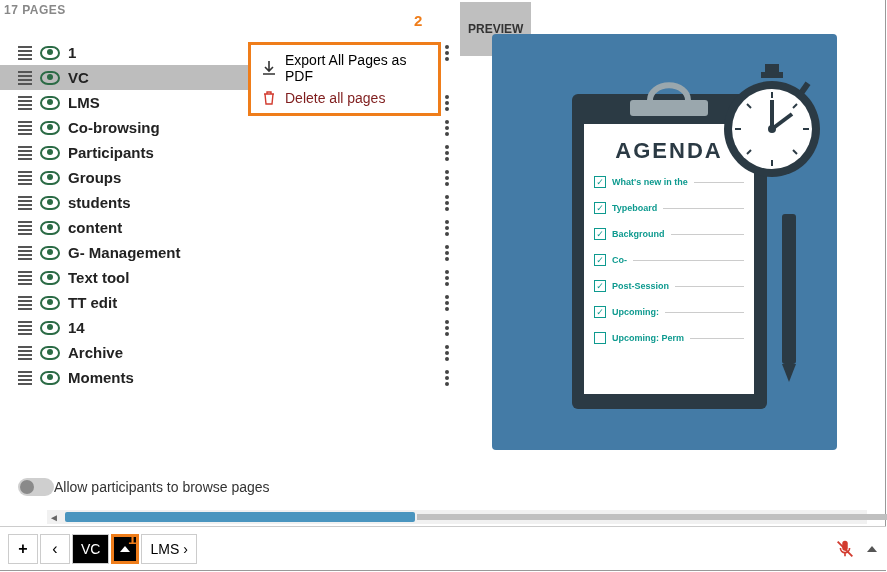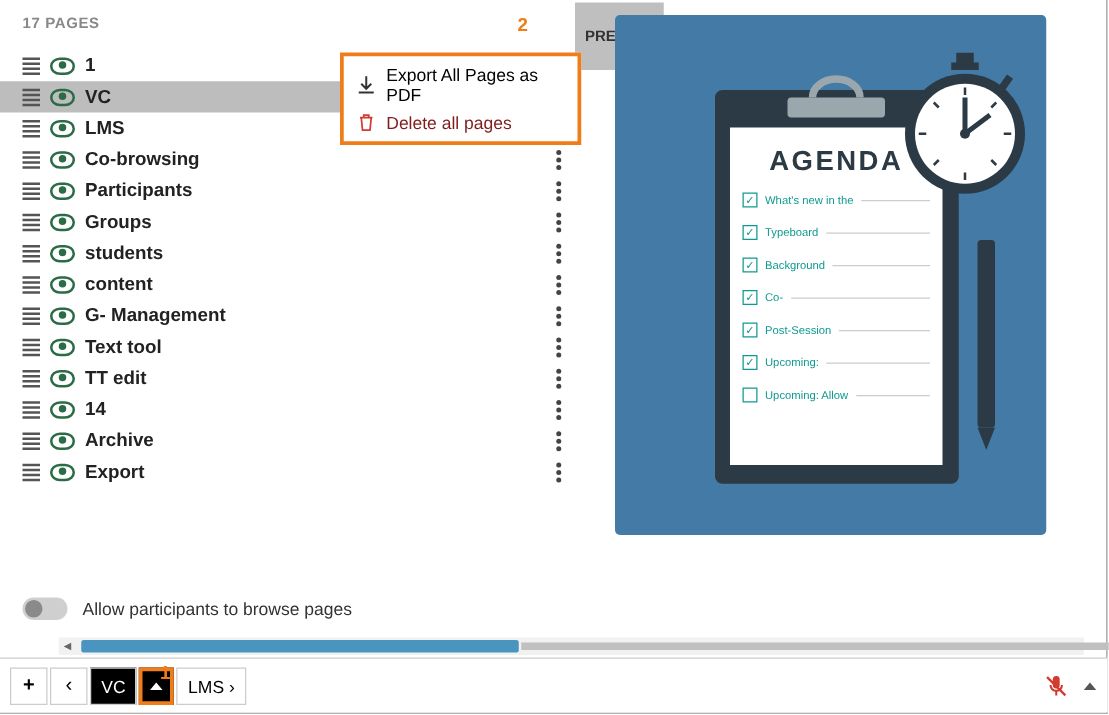--- a/index.html
+++ b/index.html
@@ -1,66 +1,66 @@
 <!DOCTYPE html>
 <html><head>
 <meta charset="utf-8">
 <style>
   *{box-sizing:border-box;margin:0;padding:0;font-family:"Segoe UI",Arial,sans-serif}
   body{width:887px;height:572px;position:relative;background:#fff;overflow:hidden}
   .frame{position:absolute;top:0;left:0;width:886px;height:571px;border:1px solid #999;border-left:none;border-top:none}
-  .header{display:flex;align-items:center;justify-content:space-between;padding:3px 8px 3px 18px;height:35px}
+  .header{display:flex;justify-content:space-between;padding:3px 8px 3px 4px;height:35px}
   .page-count{color:#888;font-size:12px;letter-spacing:.5px;font-weight:600}
   .header-right{display:flex;align-items:center;gap:6px}
   .add-page{display:flex;align-items:center;gap:4px;border:1px solid #bbb;border-radius:3px;background:#fff;padding:2px 8px;font-size:13px;font-weight:600;cursor:pointer}
   .kebab{width:26px;height:26px;display:flex;align-items:center;justify-content:center;cursor:pointer;border:3px solid #ef7d1a;border-radius:2px}
   .callout{position:absolute;font-weight:700;color:#ef7d1a;font-size:15px}
   .callout.n2{top:12px;left:414px}
   .callout.n3{top:66px;left:234px}
   .callout.n1{top:530px;left:128px}
   .list{position:absolute;top:40px;left:18px;right:430px}
   .row{display:flex;align-items:center;height:25px;font-size:15px;font-weight:700;color:#222}
   .row.selected{background:#bdbdbd;margin-left:-18px;padding-left:18px;width:432px}
   .drag{width:14px;height:14px;margin-right:8px;display:flex;flex-direction:column;justify-content:space-between}
   .drag span{height:2px;background:#555;display:block}
   .eye{width:20px;height:14px;margin-right:8px;position:relative}
   .eye::before{content:"";position:absolute;inset:0;border:2px solid #2b6b45;border-radius:80% 80% 80% 80%/100% 100% 100% 100%}
   .eye::after{content:"";position:absolute;top:3px;left:7px;width:6px;height:6px;border-radius:50%;background:#2b6b45}
   .row .label{flex:1}
   .row .more{width:16px;height:16px;display:flex;flex-direction:column;justify-content:space-between;align-items:center;cursor:pointer}
   .row .more span{width:4px;height:4px;background:#444;border-radius:50%}
-  .menu{position:absolute;top:42px;left:272px;width:193px;border:3px solid #ef7d1a;background:#fff;z-index:10;padding:4px 6px}
+  .menu{position:absolute;top:42px;left:248px;width:193px;border:3px solid #ef7d1a;background:#fff;z-index:10;padding:4px 6px}
   .menu-item{display:flex;align-items:center;gap:8px;padding:3px 4px;font-size:14px;cursor:pointer}
   .menu-item.delete{color:#7f1d1d}
   .ico{width:16px;height:16px;flex:none}
-  .toggle-row{position:absolute;left:18px;top:478px;display:flex;align-items:center;gap:12px;font-size:14px;color:#333;width:840px}
+  .toggle-row{position:absolute;left:18px;top:478px;display:flex;align-items:center;gap:0;font-size:14px;color:#333;width:840px}
   .toggle{width:36px;height:18px;border-radius:10px;background:#cfcfcf;position:relative}
   .toggle::after{content:"";position:absolute;left:2px;top:2px;width:14px;height:14px;border-radius:50%;background:#8a8a8a}
   .hscroll{position:absolute;left:47px;top:510px;width:820px;height:14px;background:#f1f1f1}
   .hscroll .thumb{position:absolute;left:18px;top:2px;width:350px;height:10px;background:#4a95bf;border-radius:2px}
   .hscroll .thumb2{position:absolute;left:370px;top:4px;width:490px;height:6px;background:#c0c0c0}
   .hscroll .arrow{position:absolute;left:2px;top:2px;font-size:10px;color:#666}
   .bottombar{position:absolute;left:0;bottom:0;width:886px;height:44px;border-top:1px solid #ccc;background:#fff;display:flex;align-items:center;padding:0 8px;gap:2px}
   .sq{width:30px;height:30px;border:1px solid #ccc;display:flex;align-items:center;justify-content:center;font-size:16px;cursor:pointer;background:#fff}
   .tab{height:30px;padding:0 8px;border:1px solid #ccc;display:flex;align-items:center;font-size:14px;cursor:pointer}
   .tab.active{background:#000;color:#fff}
   .up{width:28px;height:30px;display:flex;align-items:center;justify-content:center;border:3px solid #ef7d1a;background:#000;cursor:pointer}
   .up svg path{fill:#fff}
   .spacer{flex:1}
   .mic{width:22px;height:22px;margin-right:8px}
   .preview-pane{position:absolute;top:0;left:456px;width:428px;height:505px;background:#fff}
   .preview-label{position:absolute;top:2px;left:4px;background:#bfbfbf;color:#333;font-size:12px;font-weight:600;padding:20px 8px}
-  .preview-img{position:absolute;top:12px;left:36px;width:345px;height:416px;background:#447ba6;border-radius:4px;overflow:hidden}
+  .preview-img{position:absolute;top:34px;left:36px;width:345px;height:416px;background:#447ba6;border-radius:4px;overflow:hidden}
   .clipboard{position:absolute;left:80px;top:60px;width:195px;height:315px;background:#2b3a44;border-radius:6px}
   .clip{position:absolute;left:118px;top:48px;width:118px;height:35px}
   .paper{position:absolute;left:92px;top:90px;width:170px;height:270px;background:#fff}
   .paper h2{font-size:22px;letter-spacing:2px;color:#2b3a44;text-align:center;margin-top:14px;font-weight:700}
   .paper .line{display:flex;align-items:center;gap:6px;margin:10px 10px 0;height:16px}
   .paper .line .cb{width:12px;height:12px;border:1px solid #0e9a8f;display:flex;align-items:center;justify-content:center;color:#0e9a8f;font-size:9px}
-  .paper .line .txt{font-size:9px;color:#0e9a8f;font-weight:400;white-space:nowrap}
+  .paper .line .txt{font-size:9px;color:#0e9a8f;font-weight:700;white-space:nowrap}
   .paper .line .rule{flex:1;height:1px;background:#ccc}
   .pen{position:absolute;left:290px;top:180px;width:14px;height:190px;display:flex;flex-direction:column;align-items:center}
   .pen .body{width:14px;height:150px;background:#2b3a44;border-radius:3px}
   .pen .tip{width:0;height:0;border-left:7px solid transparent;border-right:7px solid transparent;border-top:18px solid #2b3a44}
   .watch{position:absolute;left:225px;top:30px;width:110px;height:120px}
 </style>
 </head>
 <body>
 <div class="frame">
 
@@ -295,21 +295,21 @@
         </div>
       </div>
       <div class="row">
         <div class="drag">
           <span></span>
           <span></span>
           <span></span>
           <span></span>
         </div>
         <div class="eye"></div>
-        <div class="label">Export</div>
+        <div class="label">Moments</div>
         <div class="more">
           <span></span>
           <span></span>
           <span></span>
         </div>
       </div>
     </div>
 
 <div class="toggle-row">
   <div class="toggle"></div>
@@ -358,21 +358,21 @@
               <div class="txt">Post-Session</div>
               <div class="rule"></div>
             </div>
             <div class="line">
               <div class="cb">✓</div>
               <div class="txt">Upcoming:</div>
               <div class="rule"></div>
             </div>
             <div class="line">
               <div class="cb"></div>
-              <div class="txt">Upcoming: Allow</div>
+              <div class="txt">Upcoming: Perm</div>
               <div class="rule"></div>
             </div>
           </div>
     </div>
     <svg class="watch" viewBox="0 0 110 120">
       <rect x="48" y="0" width="14" height="10" fill="#2b3a44"></rect>
       <rect x="44" y="8" width="22" height="6" fill="#2b3a44"></rect>
       <rect x="84" y="18" width="6" height="14" fill="#2b3a44" transform="rotate(35 87 25)"></rect>
       <circle cx="55" cy="65" r="48" fill="#2b3a44"></circle>
       <circle cx="55" cy="65" r="40" fill="#fff"></circle>

